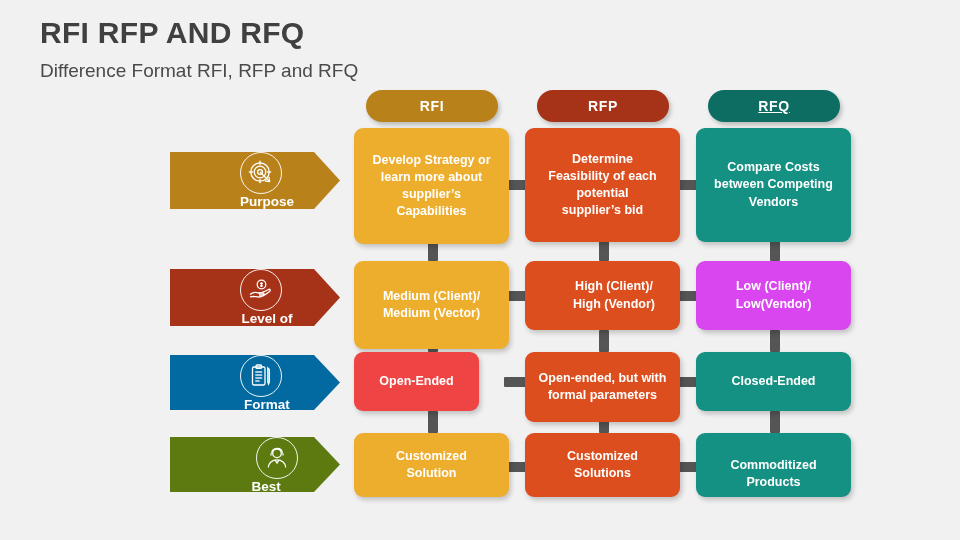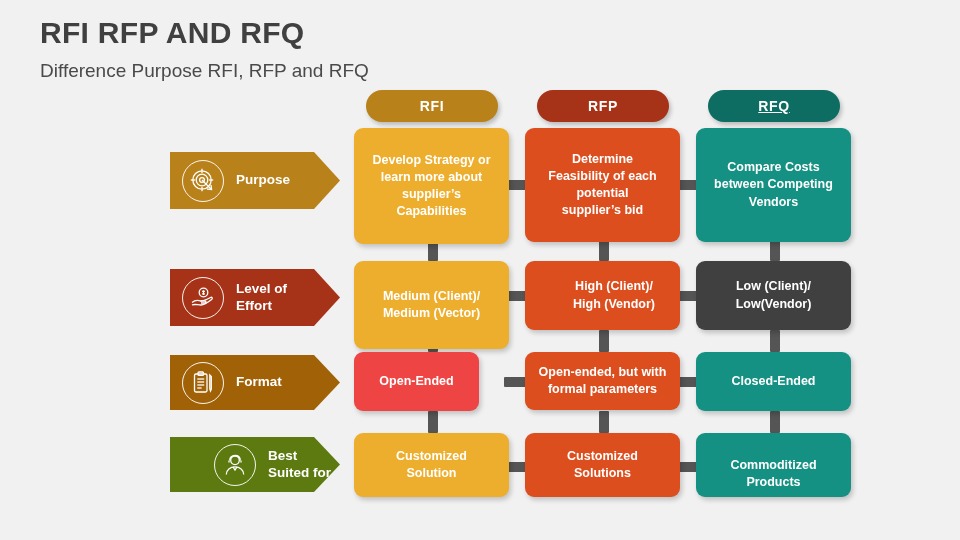--- a/index.html
+++ b/index.html
@@ -55,20 +55,21 @@
 
   
   .row-label {
     position: absolute;
     display: flex;
     align-items: center;
     color: #ffffff;
     clip-path: polygon(0 0, calc(100% - 26px) 0, 100% 50%, calc(100% - 26px) 100%, 0 100%);
     filter: drop-shadow(2px 3px 3px rgba(0,0,0,0.28));
     padding-left: 12px;
+    flex-direction: column;
   }
   .row-label .badge {
     width: 42px; height: 42px;
     border-radius: 50%;
     border: 1.6px solid rgba(255,255,255,0.92);
     display: flex;
     align-items: center;
     justify-content: center;
     flex: 0 0 auto;
   }
@@ -102,21 +103,21 @@
   .conn {
     position: absolute;
     background: #555555;
     border-radius: 1px;
   }
 </style>
 </head>
 <body>
 
 <div id="page-title">RFI RFP AND RFQ</div>
-<div id="page-subtitle">Difference Purpose RFI, RFP and RFQ</div>
+<div id="page-subtitle">Difference Format RFI, RFP and RFQ</div>
 
 <div id="diagram">
 
   <div class="col-header" style="left:334px; top:90px; width:132px; background:#b8811a;">
     <span>RFI</span>
   </div>
   <div class="col-header" style="left:505px; top:90px; width:132px; background:#a63318;">
     <span>RFP</span>
   </div>
   <div class="col-header" style="left:676px; top:90px; width:132px; background:#0e6d62;text-decoration:underline;">
@@ -170,21 +171,21 @@
         <path d="M2 17.5 C5 15 8 15 10.5 16 L15 16 C16.4 16 16.4 18 15 18 L11 18"></path>
         <path d="M10.5 16 C13.5 16 17 14.5 20.5 12.5 C22 11.7 23 13.5 21.6 14.6 C18 17.4 14.5 20 11 20 C7.5 20 5 18.8 2 20"></path>
         <circle cx="13.5" cy="7.5" r="4.3"></circle>
         <path d="M13.5 5.2 L13.5 9.9 M12.1 6.3 L14.9 6.3 M12.1 8.8 L14.9 8.8"></path>
       </svg>
     </span>
     <span class="rl-text">Level of
 Effort</span>
   </div>
 
-  <div class="row-label" style="left:138px; top:355px; width:170px; height:55px; background:#a16207;">
+  <div class="row-label" style="left:138px; top:355px; width:170px; height:55px; background:#0369a1;">
     <span class="badge">
       <svg width="26" height="26" viewBox="0 0 26 26" fill="none" stroke="#ffffff" stroke-width="1.3">
         <rect x="4.5" y="4" width="12.5" height="18" rx="1.4"></rect>
         <rect x="8" y="2" width="5.5" height="3.4" rx="1"></rect>
         <line x1="7.3" y1="9" x2="14.2" y2="9"></line>
           <line x1="7.3" y1="12" x2="14.2" y2="12"></line>
         <line x1="7.3" y1="15" x2="14.2" y2="15"></line>
           <line x1="7.3" y1="18" x2="11.6" y2="18"></line>
         <path d="M19.8 5 L21.3 6.5 L21.3 19 L20.5 21 L19.8 19 Z"></path>
       </svg>
@@ -225,29 +226,29 @@
   </div>
 
   <div class="cell" style="left:322px; top:261px; width:155px; height:88px; background:#edae2e;">
     <span>Medium (Client)/
 Medium (Vector)</span>
   </div>
   <div class="cell" style="left:493px; top:261px; width:155px; height:69px; background:#dc4e1e;padding-left:33px;">
     <span>High (Client)/
 High (Vendor)</span>
   </div>
-  <div class="cell" style="left:664px; top:261px; width:155px; height:69px; background:#404040;">
+  <div class="cell" style="left:664px; top:261px; width:155px; height:69px; background:#d946ef;">
     <span>Low (Client)/
 Low(Vendor)</span>
   </div>
 
   <div class="cell" style="left:322px; top:352px; width:125px; height:59px; background:#ef4444;">
     <span>Open-Ended</span>
   </div>
-  <div class="cell" style="left:493px; top:352px; width:155px; height:58px; background:#dc4e1e;">
+  <div class="cell" style="left:493px; top:352px; width:155px; height:70px; background:#dc4e1e;">
     <span>Open-ended, but with
 formal parameters</span>
   </div>
   <div class="cell" style="left:664px; top:352px; width:155px; height:59px; background:#159184;">
     <span>Closed-Ended</span>
   </div>
 
   <div class="cell" style="left:322px; top:433px; width:155px; height:64px; background:#edae2e;">
     <span>Customized
 Solution</span>

